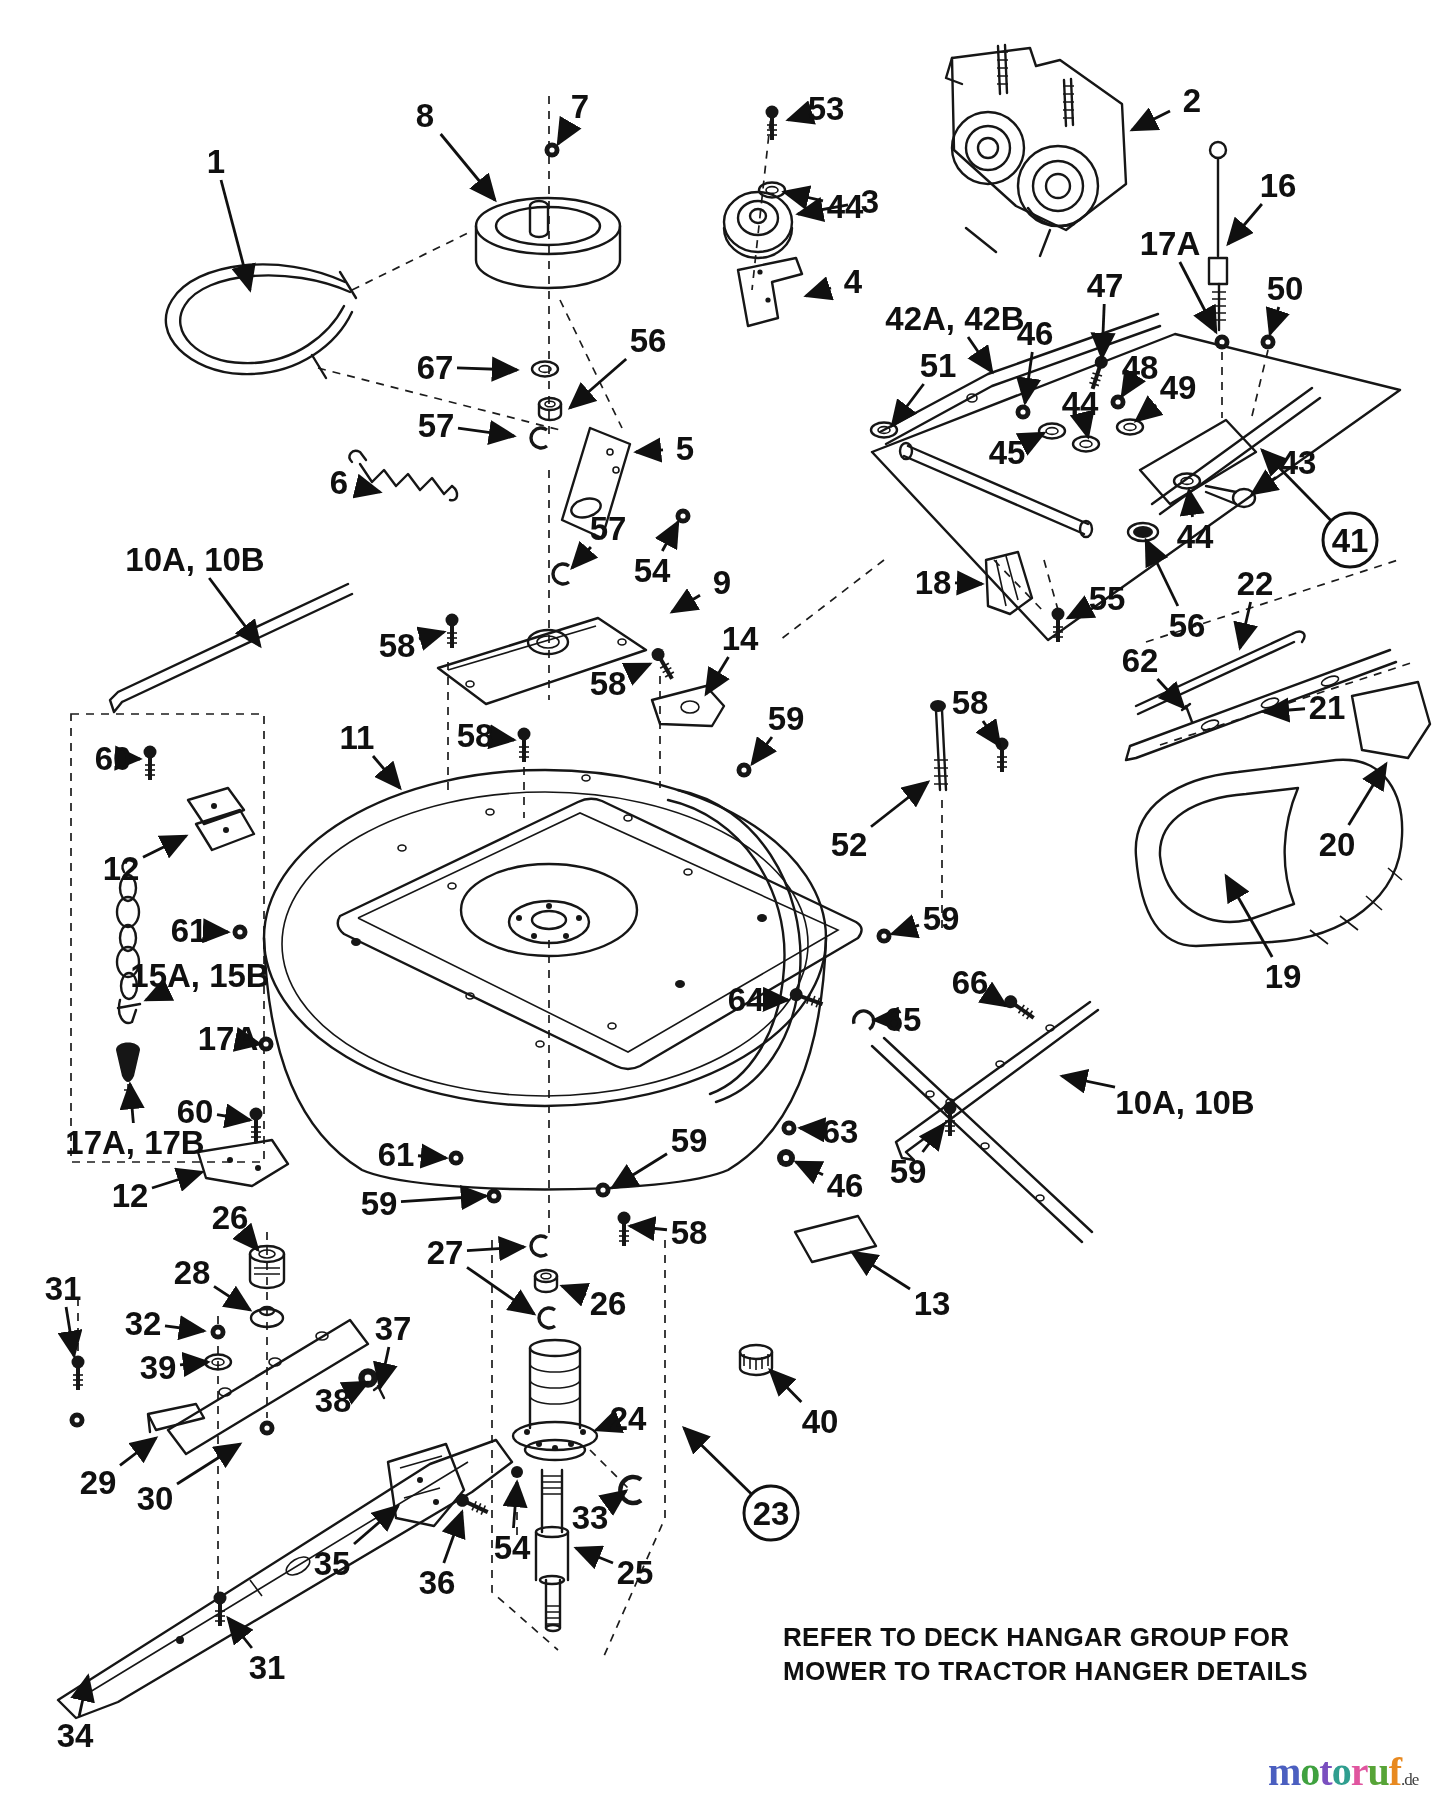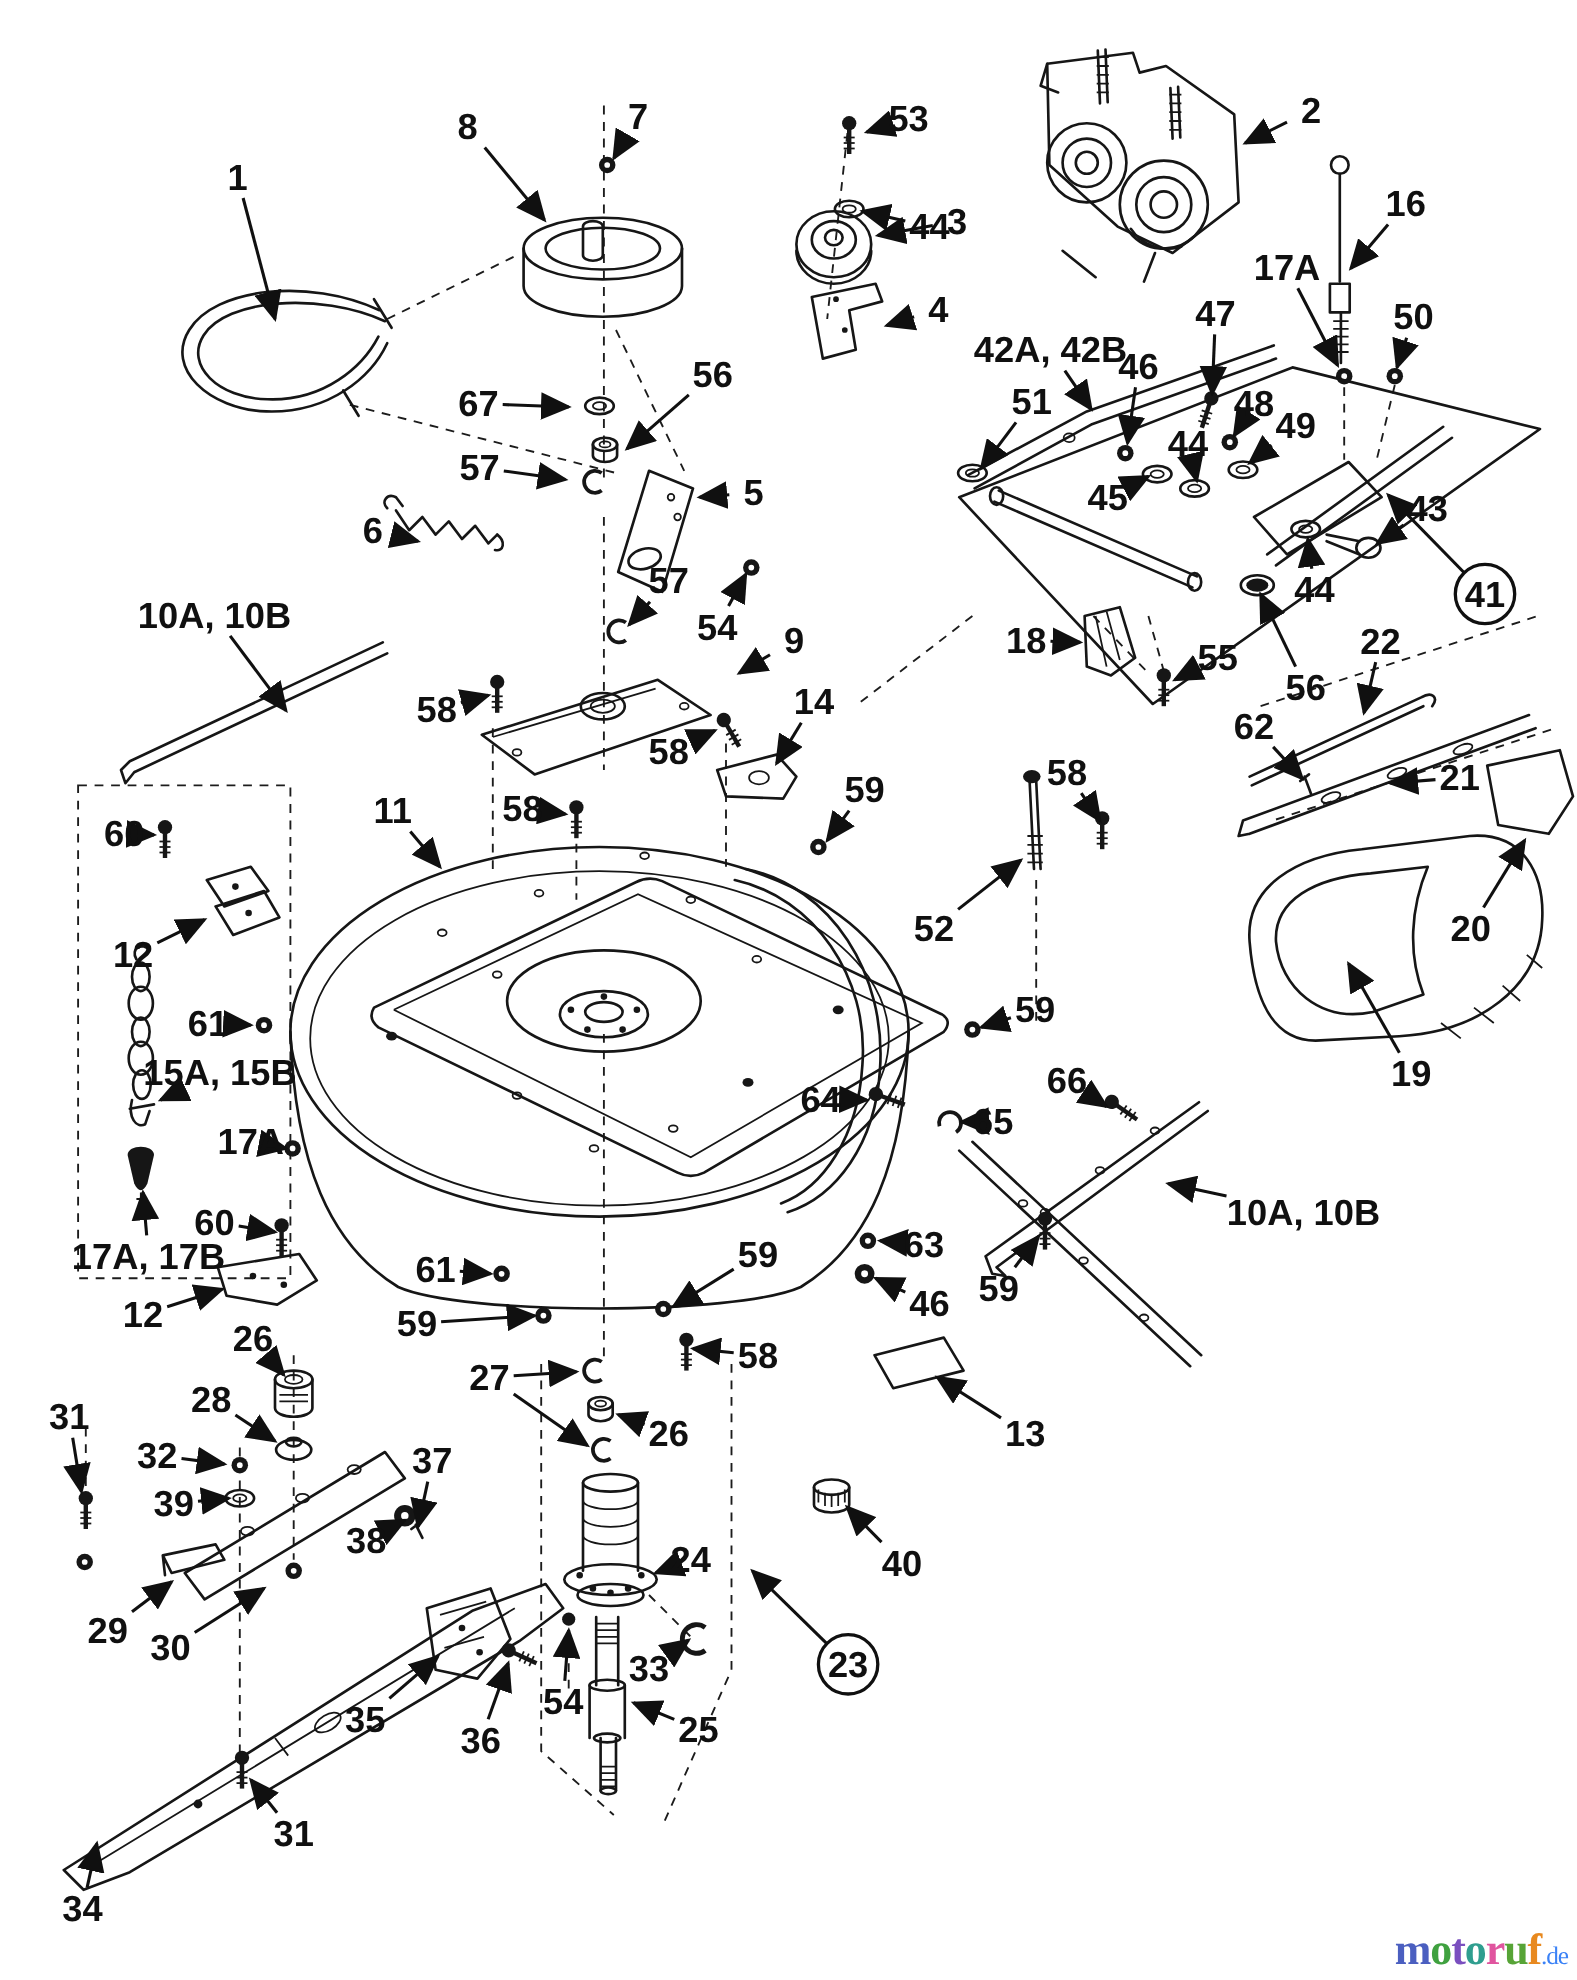--- a/index.html
+++ b/index.html
@@ -7,21 +7,21 @@
          font-family:"Liberation Sans",sans-serif;}
   #diagram{position:absolute;left:0;top:0;width:1434px;height:1800px;}
   .ln{stroke:#161616;fill:none;stroke-width:2.4;stroke-linecap:round;stroke-linejoin:round;}
   .thin{stroke:#161616;fill:none;stroke-width:1.6;}
   .dash{stroke:#1c1c1c;fill:none;stroke-width:1.7;stroke-dasharray:8 7;}
   .dk{fill:#161616;stroke:none;}
   .note{position:absolute;left:783px;top:1620px;width:520px;color:#101010;
         font-size:26px;font-weight:bold;line-height:1.32;letter-spacing:.3px;white-space:nowrap;}
   .wm{position:absolute;left:1268px;top:1748px;font-family:"Liberation Serif",serif;
       font-weight:bold;font-size:40px;letter-spacing:-1px;white-space:nowrap;}
-  .wm .de{font-size:23px;color:#3b82f6;font-weight:normal;}
+  .wm .de{font-size:17px;color:#404040;font-weight:normal;}
   text.callout{font-family:"Liberation Sans",sans-serif;font-weight:bold;font-size:33px;fill:#101010;}
 </style>
 </head>
 <body>
 
 <div class="stage">
 
 <svg id="diagram" viewBox="0 0 1434 1800">
   <defs>
     <marker id="arr" markerWidth="11" markerHeight="9" refX="9" refY="4.5" orient="auto">
@@ -728,16 +728,20 @@
           <line x1="251.87755102040816" y1="1648" x2="228" y2="1618" stroke="#101010" stroke-width="2.8" marker-end="url(#arr)"></line>
           <text x="267" y="1667" class="callout" text-anchor="middle" dominant-baseline="central">31</text>
         </g>
         <g>
           <line x1="79.1864406779661" y1="1716" x2="88" y2="1676" stroke="#101010" stroke-width="2.8" marker-end="url(#arr)"></line>
           <text x="75" y="1735" class="callout" text-anchor="middle" dominant-baseline="central">34</text>
         </g>
       </g>
 </svg>
 
+<div class="note">
+  <div>REFER TO DECK HANGAR GROUP FOR</div>
+  <div>MOWER TO TRACTOR HANGER DETAILS</div>
+</div>
 
 <div class="wm" id="watermark"><span style="color: rgb(75, 95, 192);">m</span><span style="color: rgb(63, 161, 63);">o</span><span style="color: rgb(122, 79, 191);">t</span><span style="color: rgb(47, 158, 143);">o</span><span style="color: rgb(224, 85, 159);">r</span><span style="color: rgb(87, 164, 55);">u</span><span style="color: rgb(232, 137, 31);">f</span><span class="de">.de</span></div>
 
 </div>
 
 </body></html>

